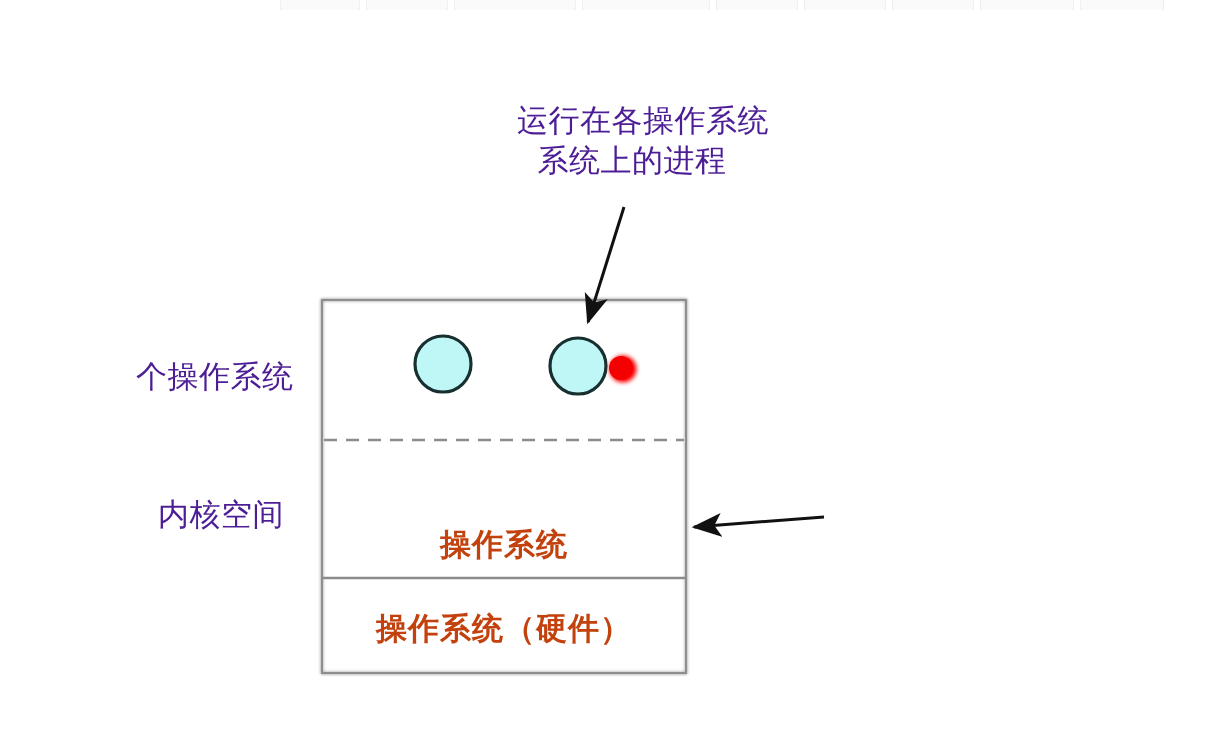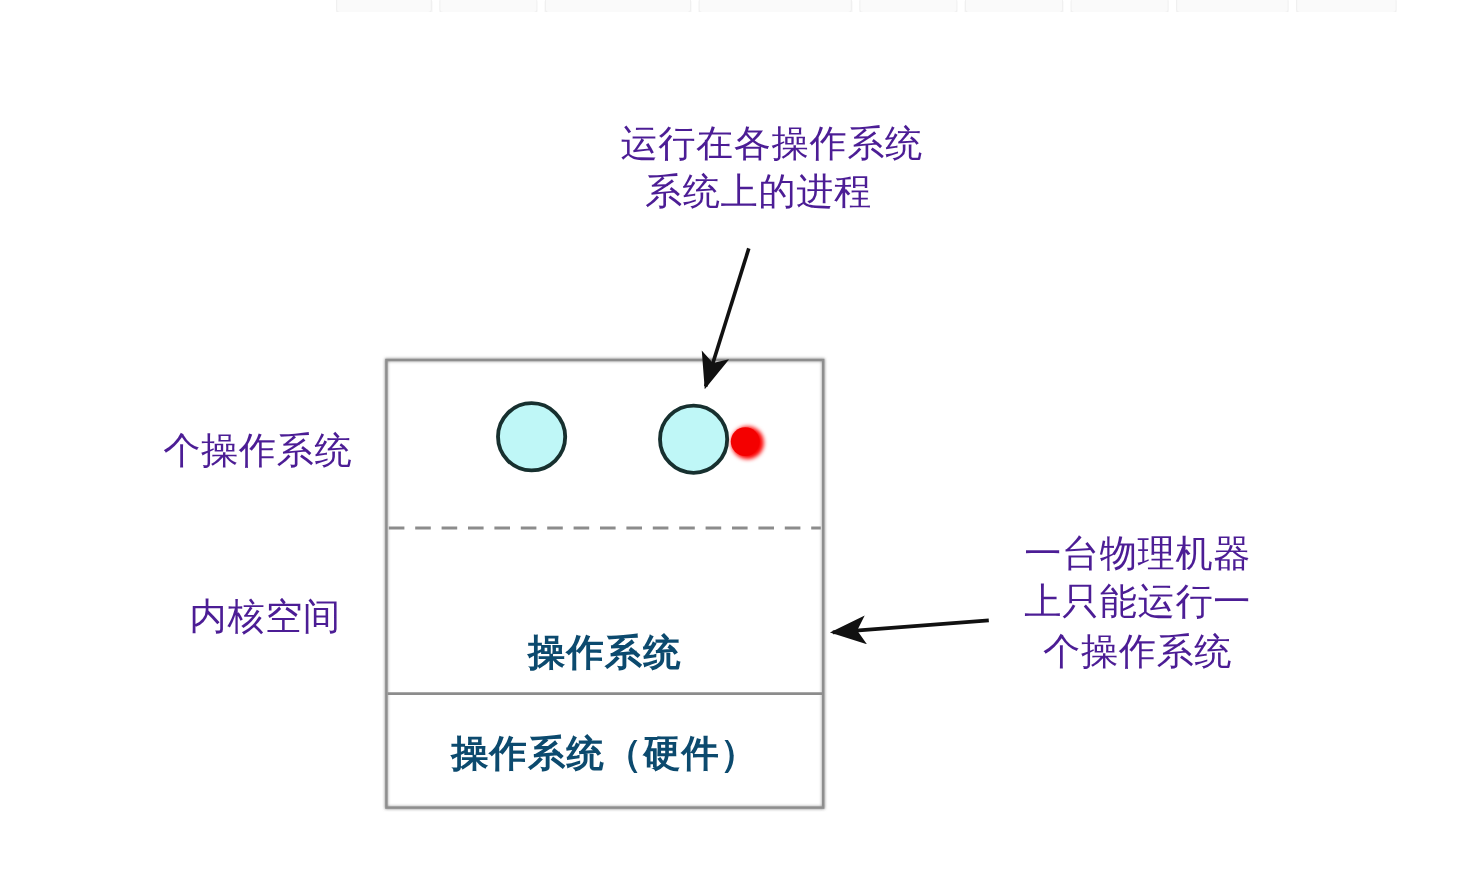--- a/index.html
+++ b/index.html
@@ -60,21 +60,21 @@
     white-space: pre;
     line-height: 1.30;
   }
   .txt-gray {
     color: #4c1d95;
     font-size: 31px;
     font-weight: 400;
     letter-spacing: 0.5px;
   }
   .txt-black {
-    color: #0c4a6e;
+    color: #c2410c;
     font-size: 31px;
     font-weight: 700;
     letter-spacing: 1px;
   }
   .center-align { text-align: center; }
 
   #annotation-process {
     left: 517px;
     top: 100px;
     text-align: center;
@@ -155,23 +155,20 @@
     </g>
 
     <line id="arrow-to-process" x1="624" y1="207" x2="588" y2="322" stroke="#111111" stroke-width="3" marker-end="url(#arrowhead)"></line>
 
     <line id="arrow-to-system-box" x1="824" y1="517" x2="694" y2="527" stroke="#111111" stroke-width="3" marker-end="url(#arrowhead)"></line>
   </svg>
 
   <div class="txt txt-gray" id="annotation-process">运行在各操作系统
 系统上的进程</div>
 
-  <div class="txt txt-gray" id="annotation-onlyone">一台物理机器
-上只能运行一
-个操作系统</div>
 
   <div class="txt txt-gray" id="label-user-space">个操作系统</div>
 
   <div class="txt txt-gray" id="label-kernel-space">内核空间</div>
 
   <div class="txt txt-black center-align" id="label-operating-system">操作系统</div>
 
   <div class="txt txt-black center-align" id="label-physical-machine">操作系统（硬件）</div>
 
 </div>

